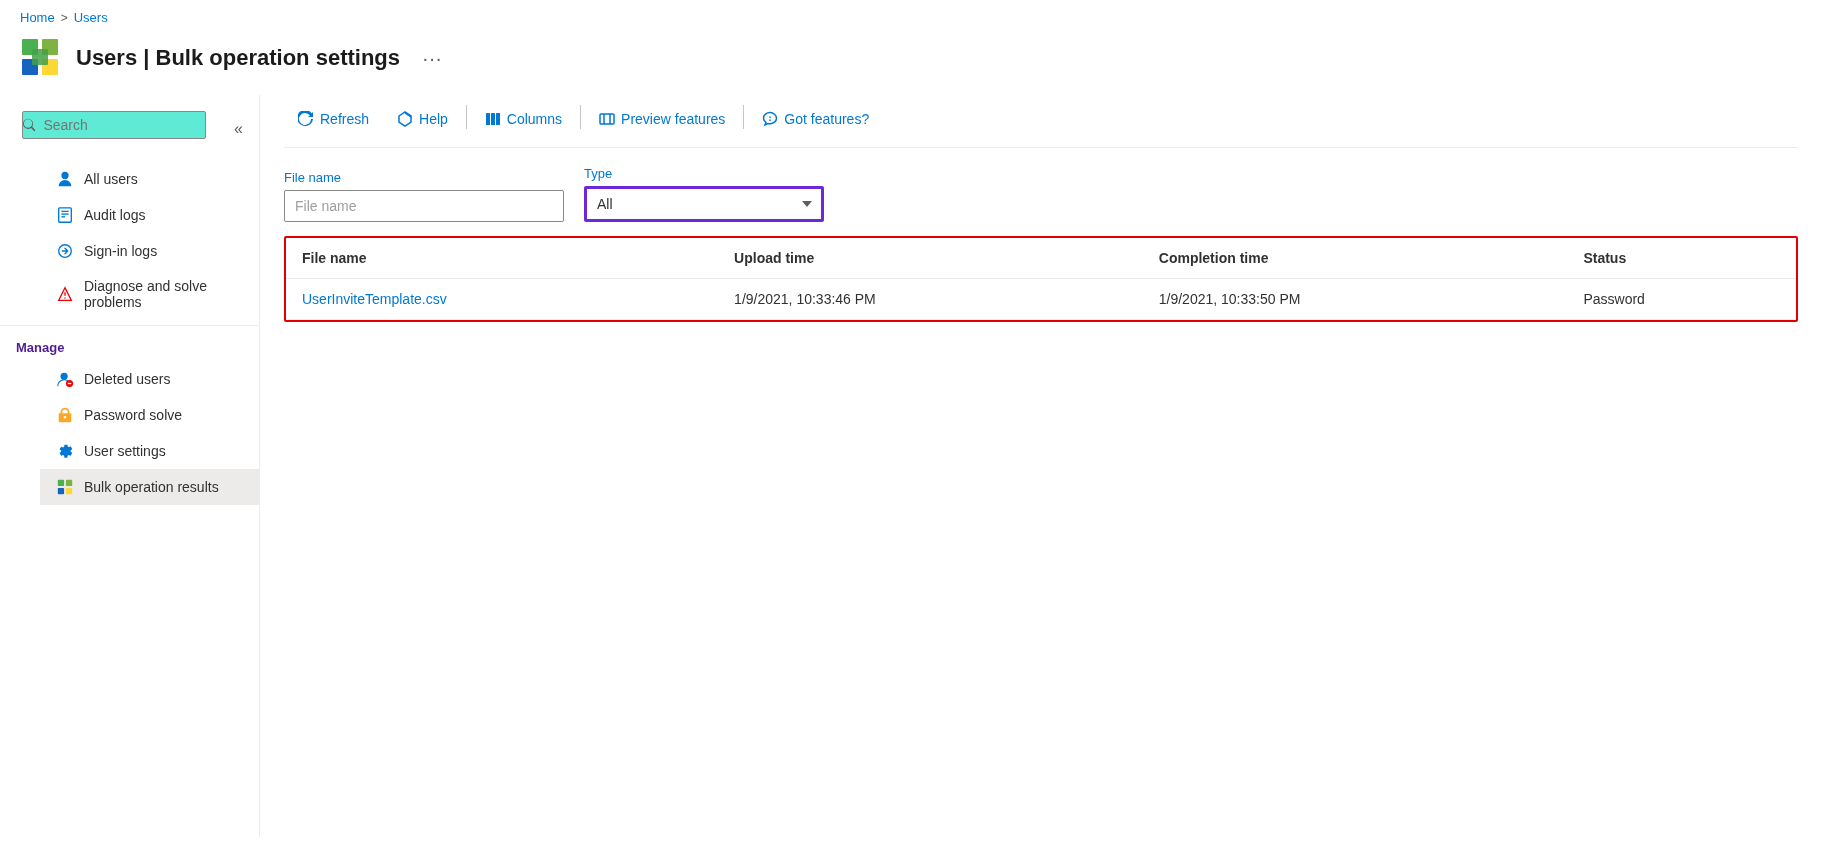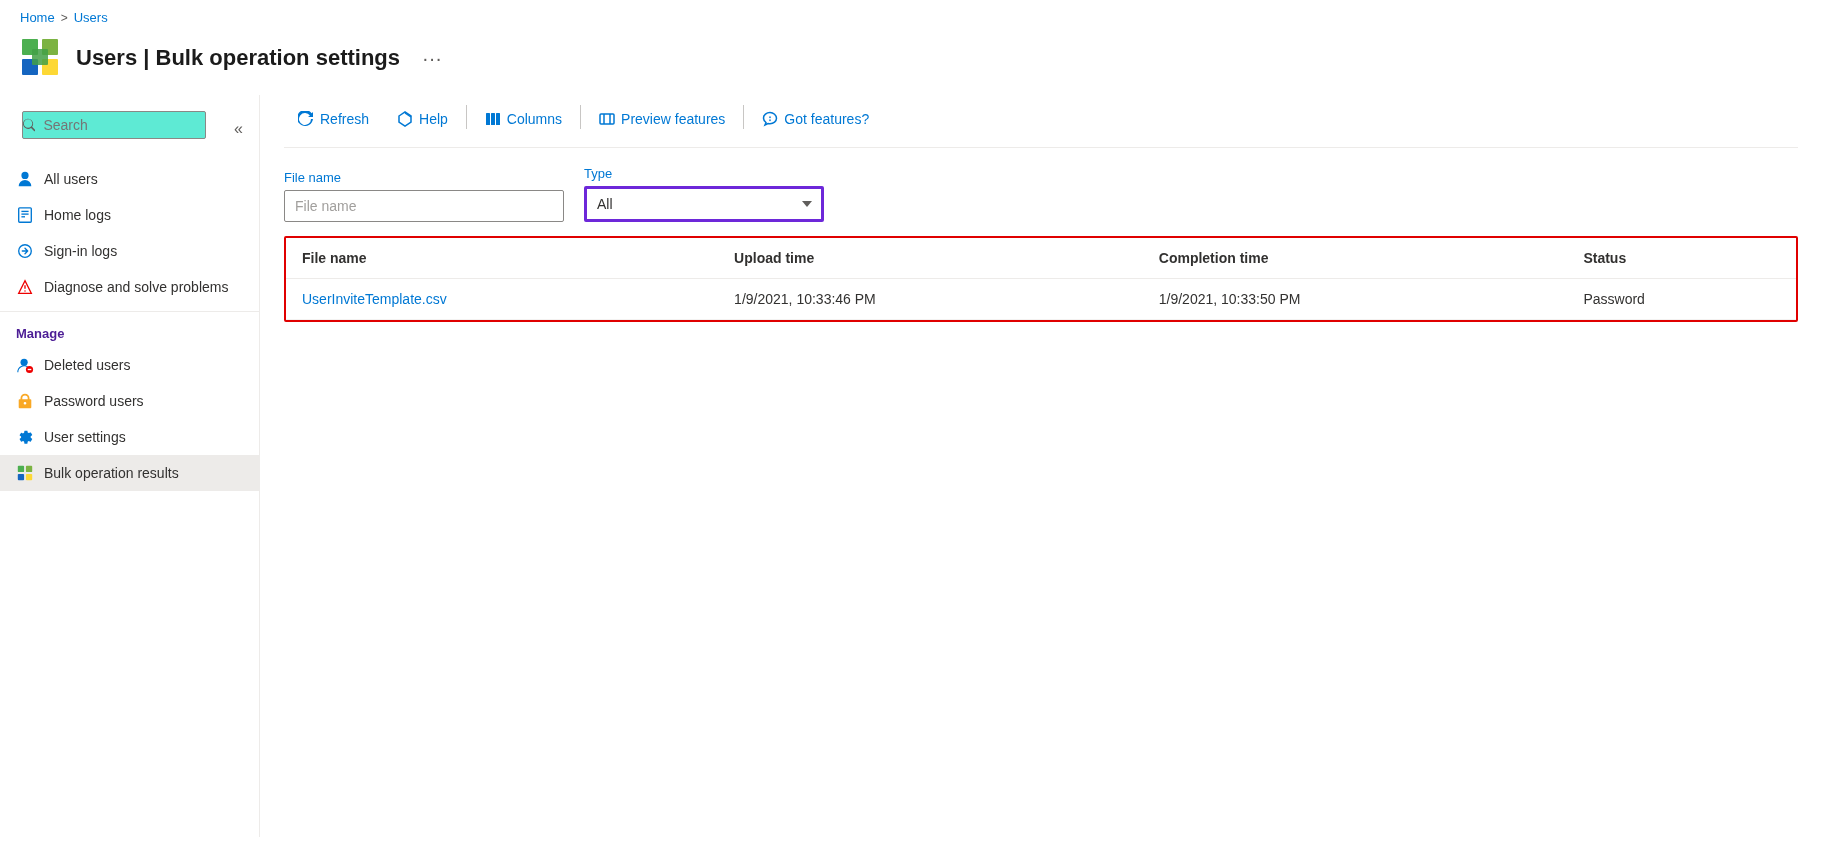--- a/index.html
+++ b/index.html
@@ -18,21 +18,21 @@
 
     
     .layout { display: flex; height: calc(100vh - 100px); }
 
     
     .sidebar { width: 260px; min-width: 260px; border-right: 1px solid #edebe9; padding: 10px 0; }
     .search-box { display: flex; align-items: center; border: 1px solid #8a8886; border-radius: 2px; margin: 6px 14px 14px 14px; padding: 5px 0; gap: 8px; background: #5eead4; }
     .search-box input { border: none; outline: none; font-size: 14px; color: #323130; width: 100%; background: transparent; }
     .collapse-btn { color: #605e5c; font-size: 16px; cursor: pointer; border: none; background: none; padding: 4px 8px; margin-left: 2px; }
 
-    .nav-item { display: flex; align-items: center; gap: 10px; padding: 9px 16px; cursor: pointer; font-size: 14px; color: #323130; }
+    .nav-item { display: flex; align-items: center; gap: 10px; padding: 9px 16px; cursor: pointer; font-size: 14px; color: #323130; margin-left: 40px; }
     .nav-item.active { background: #edebe9; font-weight: 500; }
     .nav-icon { width: 18px; height: 18px; flex-shrink: 0; }
     .section-label { padding: 14px 16px 6px 16px; font-size: 13px; font-weight: 600; color: #4c1d95; border-top: 1px solid #edebe9; margin-top: 6px; }
 
     
     .main { flex: 1; padding: 0 24px; overflow-x: auto; }
 
     
     .toolbar { display: flex; align-items: flex-start; gap: 0; padding: 10px 0 14px 0; border-bottom: 1px solid #edebe9; }
     .toolbar-btn { display: flex; align-items: center; gap: 6px; padding: 6px 14px; font-size: 14px; color: #0078d4; cursor: pointer; background: none; border: none; }
@@ -101,21 +101,21 @@
       <span>All users</span>
     </div>
 
     <div class="nav-item">
       <svg class="nav-icon" viewBox="0 0 20 20" fill="#0078d4">
         <rect x="3" y="2" width="14" height="16" rx="1" fill="none" stroke="#0078d4" stroke-width="1.5"></rect>
         <line x1="6" y1="6" x2="14" y2="6" stroke="#0078d4" stroke-width="1.5"></line>
         <line x1="6" y1="9" x2="14" y2="9" stroke="#0078d4" stroke-width="1.5"></line>
         <line x1="6" y1="12" x2="10" y2="12" stroke="#0078d4" stroke-width="1.5"></line>
       </svg>
-      <span>Home logs</span>
+      <span>Audit logs</span>
     </div>
 
     <div class="nav-item">
       <svg class="nav-icon" viewBox="0 0 20 20" fill="none">
         <circle cx="10" cy="10" r="7" stroke="#0078d4" stroke-width="1.5"></circle>
         <path d="M7 10h6M10 7l3 3-3 3" stroke="#0078d4" stroke-width="1.5" stroke-linecap="round" stroke-linejoin="round"></path>
       </svg>
       <span>Sign-in logs</span>
     </div>
 
@@ -137,21 +137,21 @@
         <circle cx="15" cy="15" r="4" fill="#e00"></circle>
         <line x1="13" y1="15" x2="17" y2="15" stroke="white" stroke-width="1.5"></line>
       </svg>
       <span>Deleted users</span>
     </div>
 
     <div class="nav-item">
       <svg class="nav-icon" viewBox="0 0 20 20" fill="#f9a825">
         <path d="M10 2a5 5 0 0 0-5 5v1H4a1 1 0 0 0-1 1v8a1 1 0 0 0 1 1h12a1 1 0 0 0 1-1V9a1 1 0 0 0-1-1h-1V7a5 5 0 0 0-5-5zm0 2a3 3 0 0 1 3 3v1H7V7a3 3 0 0 1 3-3zm0 7a1.5 1.5 0 1 1 0 3 1.5 1.5 0 0 1 0-3z"></path>
       </svg>
-      <span>Password users</span>
+      <span>Password solve</span>
     </div>
 
     <div class="nav-item">
       <svg class="nav-icon" viewBox="0 0 20 20" fill="#0078d4">
         <path d="M10 12a2 2 0 1 0 0-4 2 2 0 0 0 0 4zm6.32-1.29a6.18 6.18 0 0 0 .05-.71 6.18 6.18 0 0 0-.05-.71l1.54-1.2a.4.4 0 0 0 .09-.5l-1.46-2.52a.4.4 0 0 0-.48-.17l-1.81.73a5.9 5.9 0 0 0-1.22-.71l-.28-1.93A.4.4 0 0 0 12.3 3h-2.6a.4.4 0 0 0-.39.34l-.28 1.93a5.9 5.9 0 0 0-1.22.71l-1.81-.73a.4.4 0 0 0-.48.17L4.06 7.74a.4.4 0 0 0 .09.5l1.54 1.2a6.3 6.3 0 0 0 0 1.42l-1.54 1.2a.4.4 0 0 0-.09.5l1.46 2.52c.1.18.3.24.48.17l1.81-.73c.38.27.79.5 1.22.71l.28 1.93c.05.2.22.34.39.34h2.6c.17 0 .34-.14.39-.34l.28-1.93a5.9 5.9 0 0 0 1.22-.71l1.81.73c.18.07.38.01.48-.17l1.46-2.52a.4.4 0 0 0-.09-.5l-1.54-1.2z"></path>
       </svg>
       <span>User settings</span>
     </div>
 
     <div class="nav-item active">

